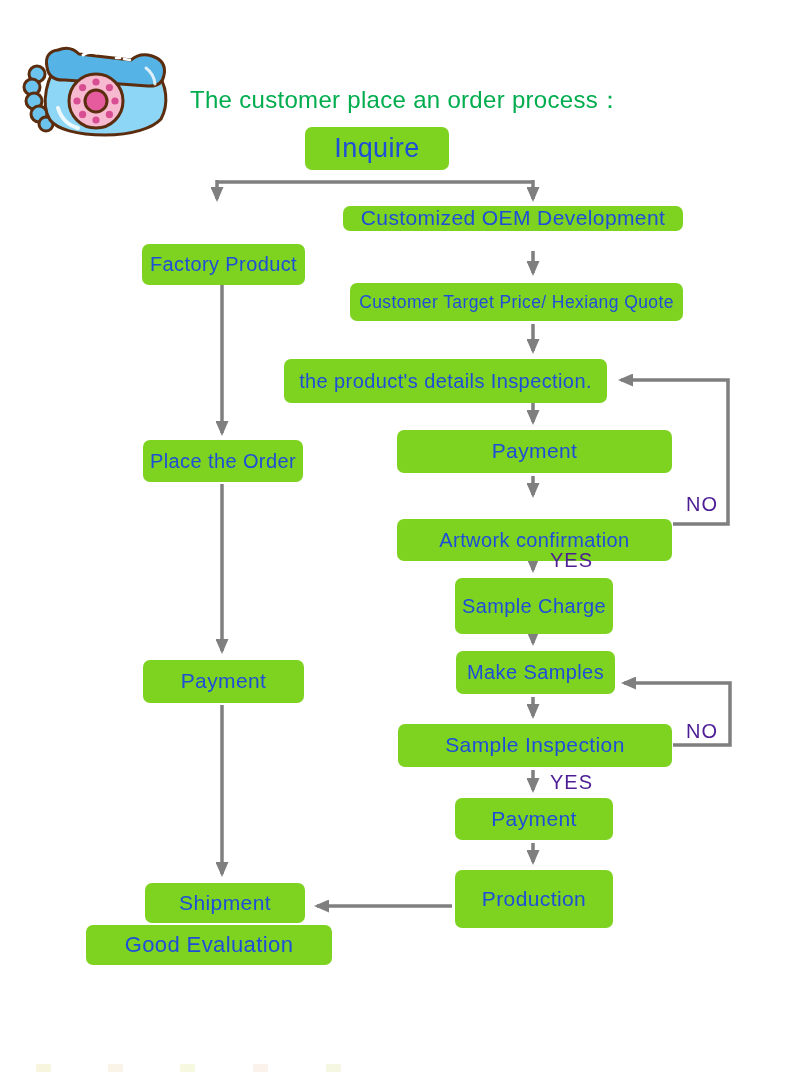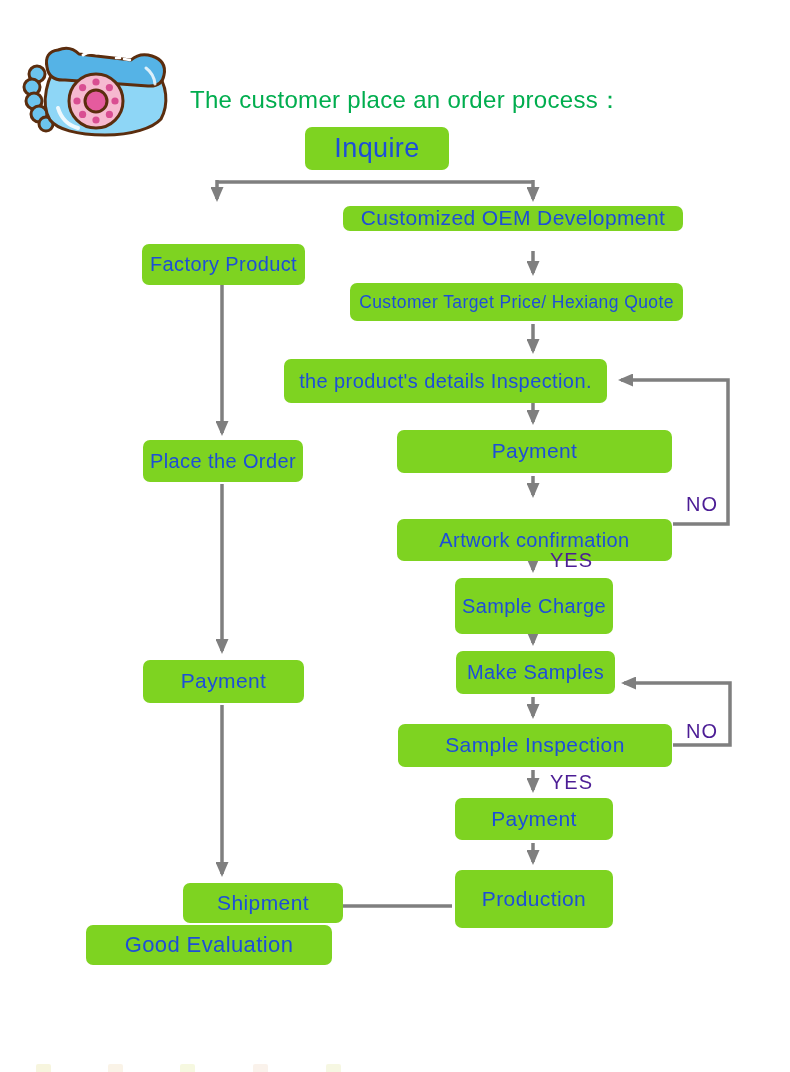--- a/index.html
+++ b/index.html
@@ -28,21 +28,21 @@
   .n-details-inspection { left:284px; top:359px; width:323px; height:44px; font-size:20px; }
   .n-place-the-order    { left:143px; top:440px; width:160px; height:42px; font-size:20px;text-align:center; }
   .n-artwork            { left:397px; top:430px; width:275px; height:43px; font-size:21px; }
   .n-artwork-confirm    { left:397px; top:503px; width:275px; height:42px; font-size:20px;margin-top:16px; }
   .n-sample-charge      { left:455px; top:578px; width:158px; height:56px; font-size:20px; }
   .n-payment-left       { left:143px; top:660px; width:161px; height:43px; font-size:21px; }
   .n-make-samples       { left:456px; top:651px; width:159px; height:43px; font-size:20px; }
   .n-sample-inspection  { left:398px; top:724px; width:274px; height:43px; font-size:21px; }
   .n-payment-right      { left:455px; top:798px; width:158px; height:42px; font-size:21px; }
   .n-production         { left:455px; top:870px; width:158px; height:58px; font-size:21px; }
-  .n-shipment           { left:145px; top:883px; width:160px; height:40px; font-size:21px;margin-left:38px; }
+  .n-shipment           { left:145px; top:883px; width:160px; height:40px; font-size:21px; }
   .n-good-evaluation    { left:86px;  top:925px; width:246px; height:40px; font-size:22px; }
 
   .branch-label {
     position:absolute; color:#4c1d95; font-size:20px; letter-spacing:1px;
     white-space:nowrap;
   }
   .l-no1  { left:686px; top:493px; }
   .l-yes1 { left:550px; top:549px; }
   .l-no2  { left:686px; top:720px; }
   .l-yes2 { left:550px; top:771px; }

